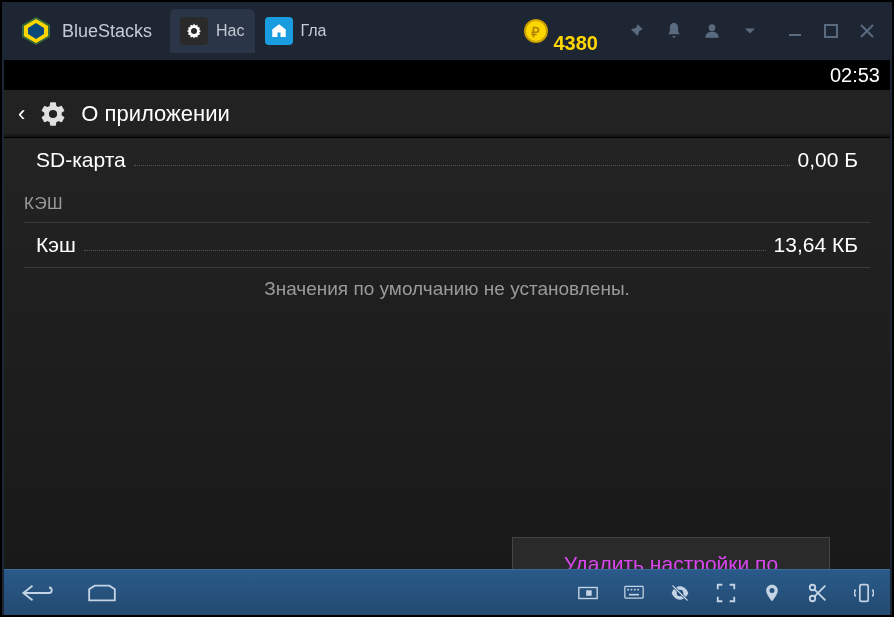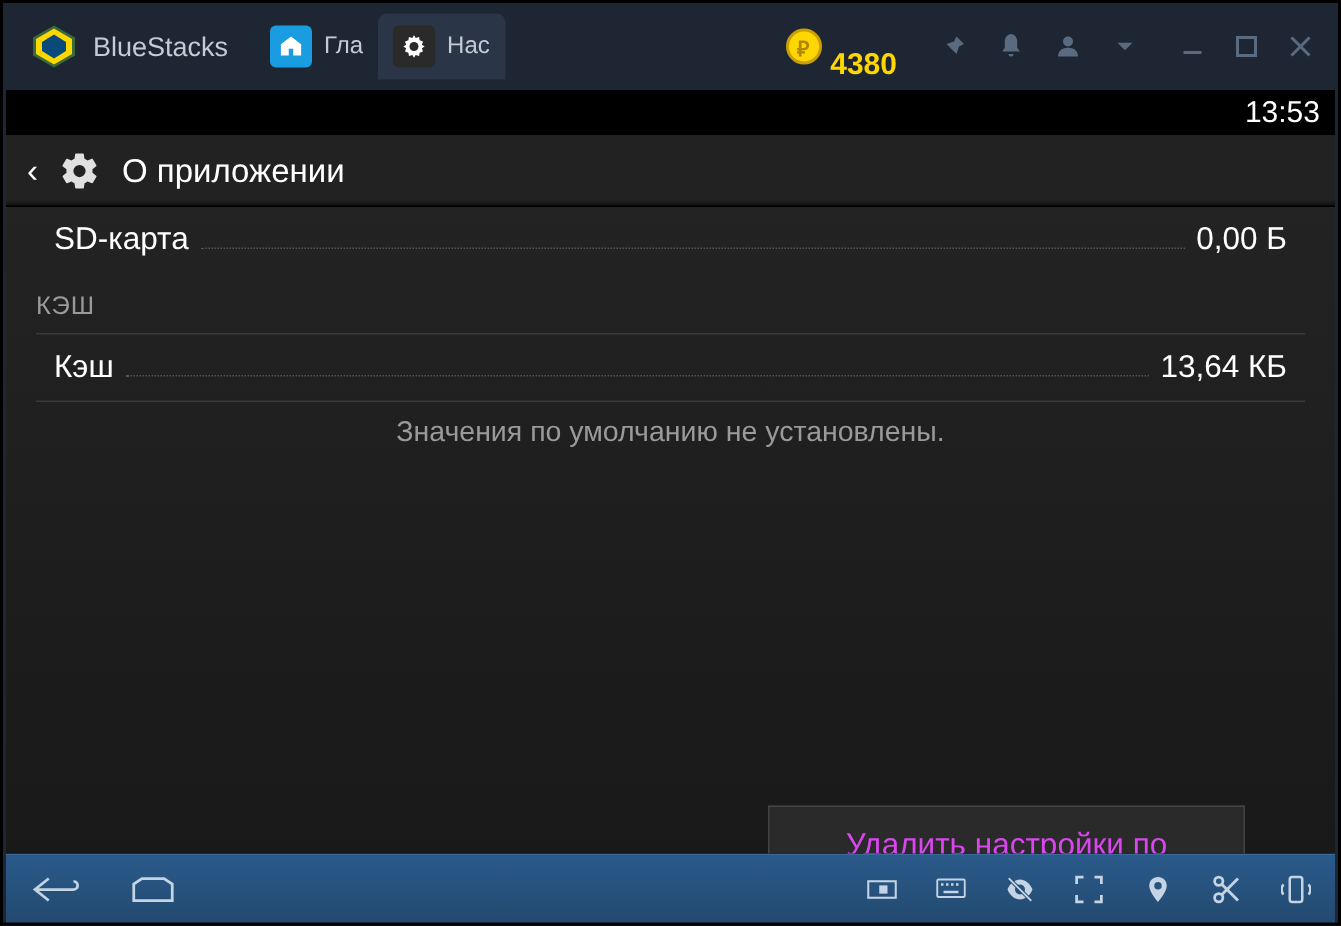--- a/index.html
+++ b/index.html
@@ -83,38 +83,38 @@
   <div class="titlebar">
     <div class="bs-logo">
       <svg viewBox="0 0 36 36">
           <path d="M4 12 L18 4 L32 12 L32 24 L18 32 L4 24 Z" fill="#3a6a3a"></path>
           <path d="M6 13 L18 6 L30 13 L30 23 L18 30 L6 23 Z" fill="#ffd700"></path>
           <path d="M10 15 L18 10 L26 15 L26 21 L18 26 L10 21 Z" fill="#0a4a7a"></path>
         </svg>
     </div>
     <div class="bs-title">BlueStacks</div>
     <div class="tabs">
-      <div class="tab">
-        <div class="tab-icon tab-icon-blue">
-          <svg viewBox="0 0 24 24" width="18" height="18">
-              <path d="M3 20 L3 10 L12 3 L21 10 L21 20 L14 20 L14 14 L10 14 L10 20 Z" fill="#fff"></path>
-            </svg>
-        </div>
-        <span class="tab-label">Гла</span>
-      </div>
       <div class="tab tab-active">
         <div class="tab-icon tab-icon-dark">
           <svg viewBox="0 0 24 24" width="18" height="18">
               <circle cx="12" cy="12" r="3" fill="#fff"></circle>
               <path d="M12 2 L13.5 4.5 L16.5 3.5 L17 6.5 L20 7.5 L19 10.5 L21.5 12 L19 13.5 L20 16.5 L17 17.5 L16.5 20.5 L13.5 19.5 L12 22 L10.5 19.5 L7.5 20.5 L7 17.5 L4 16.5 L5 13.5 L2.5 12 L5 10.5 L4 7.5 L7 6.5 L7.5 3.5 L10.5 4.5 Z" fill="#fff" fill-rule="evenodd"></path>
               <circle cx="12" cy="12" r="4" fill="#2a2a2a"></circle>
             </svg>
         </div>
         <span class="tab-label">Нас</span>
       </div>
+      <div class="tab">
+        <div class="tab-icon tab-icon-blue">
+          <svg viewBox="0 0 24 24" width="18" height="18">
+              <path d="M3 20 L3 10 L12 3 L21 10 L21 20 L14 20 L14 14 L10 14 L10 20 Z" fill="#fff"></path>
+            </svg>
+        </div>
+        <span class="tab-label">Гла</span>
+      </div>
     </div>
     <div class="spacer"></div>
     <div class="coins">
       <div class="coin-icon">₽</div>
       <div class="coin-value">4380</div>
     </div>
     <div class="titlebar-icons">
       <div class="tb-icon">
           <svg viewBox="0 0 24 24">
             <path d="M14 4 L20 10 L16 12 L14 18 L10 14 L4 20 L10 14 L6 10 L12 8 Z"></path>
@@ -153,21 +153,21 @@
             <line x1="2" y1="2" x2="14" y2="14"></line>
             <line x1="14" y1="2" x2="2" y2="14"></line>
           </svg>
         </div>
     </div>
   </div>
 
   <div class="android-area">
 
     <div class="status-bar">
-      <span class="status-time">13:53</span>
+      <span class="status-time">02:53</span>
     </div>
 
     <div class="app-header">
       <span class="back-chev">‹</span>
       <div class="gear">
         <svg viewBox="0 0 24 24">
             <path d="M19.4 13 c.04-.33.06-.66.06-1s-.02-.67-.06-1l2.12-1.65c.19-.15.24-.42.12-.64l-2-3.46c-.12-.21-.38-.3-.6-.22l-2.5 1c-.52-.4-1.08-.73-1.69-.98l-.38-2.65A.5.5 0 0 0 14 2h-4a.5.5 0 0 0-.49.42l-.38 2.65c-.61.25-1.17.58-1.69.98l-2.5-1a.5.5 0 0 0-.6.22l-2 3.46c-.12.22-.07.49.12.64L4.6 11c-.04.33-.06.66-.06 1s.02.67.06 1l-2.12 1.65c-.19.15-.24.42-.12.64l2 3.46c.12.21.38.3.6.22l2.5-1c.52.4 1.08.73 1.69.98l.38 2.65c.03.24.24.42.49.42h4c.25 0 .46-.18.49-.42l.38-2.65c.61-.25 1.17-.58 1.69-.98l2.5 1c.22.08.48-.01.6-.22l2-3.46c.12-.22.07-.49-.12-.64L19.4 13 M12 15.5 A3.5 3.5 0 1 1 12 8.5 A3.5 3.5 0 1 1 12 15.5"></path>
           </svg>
       </div>
       <span class="app-title">О приложении</span>

